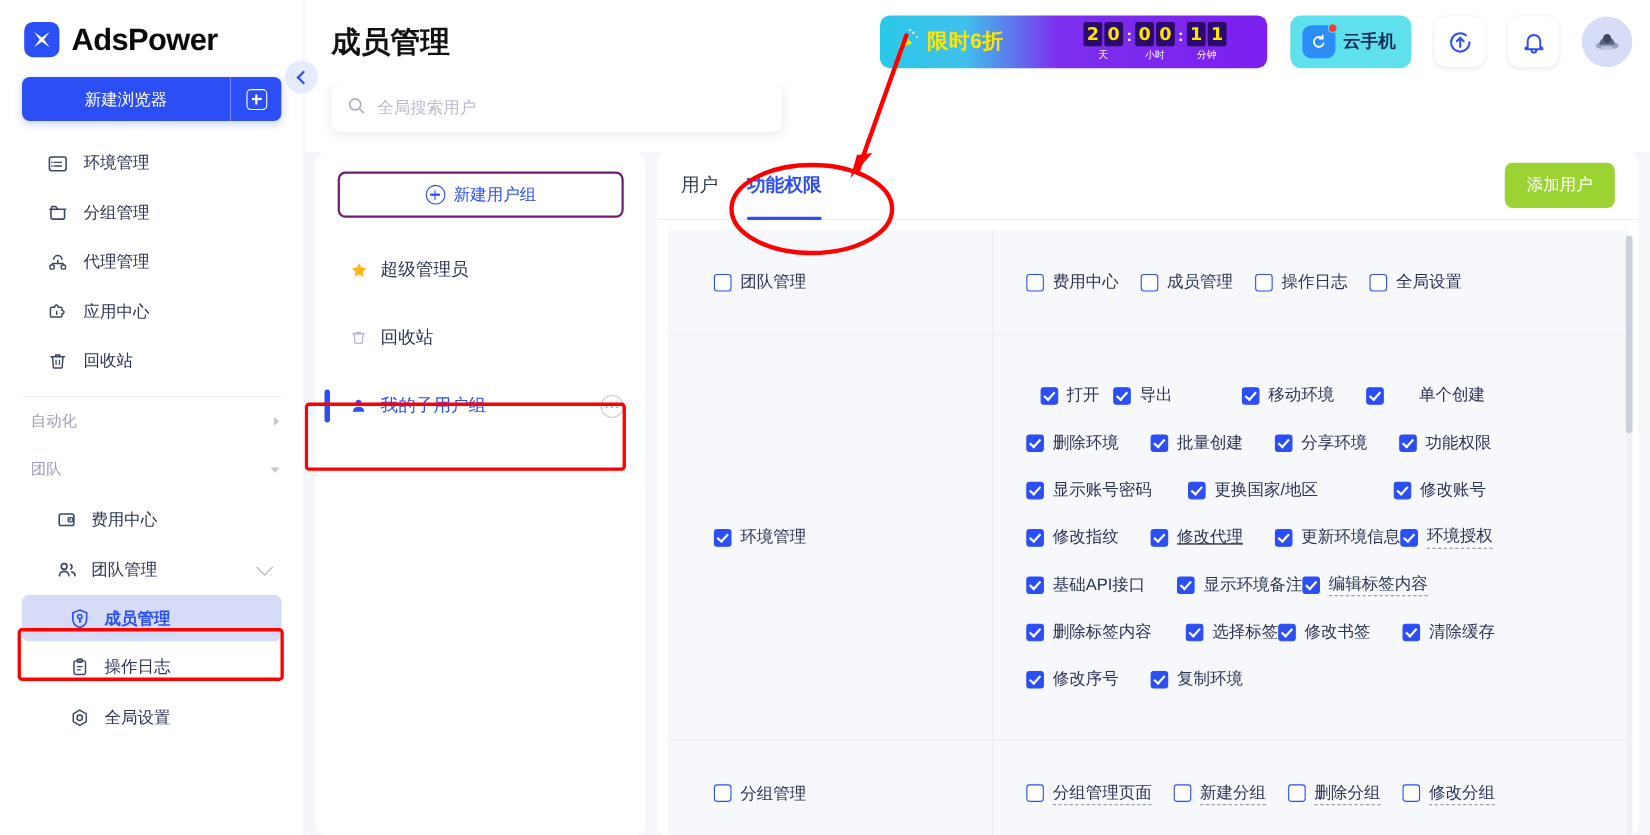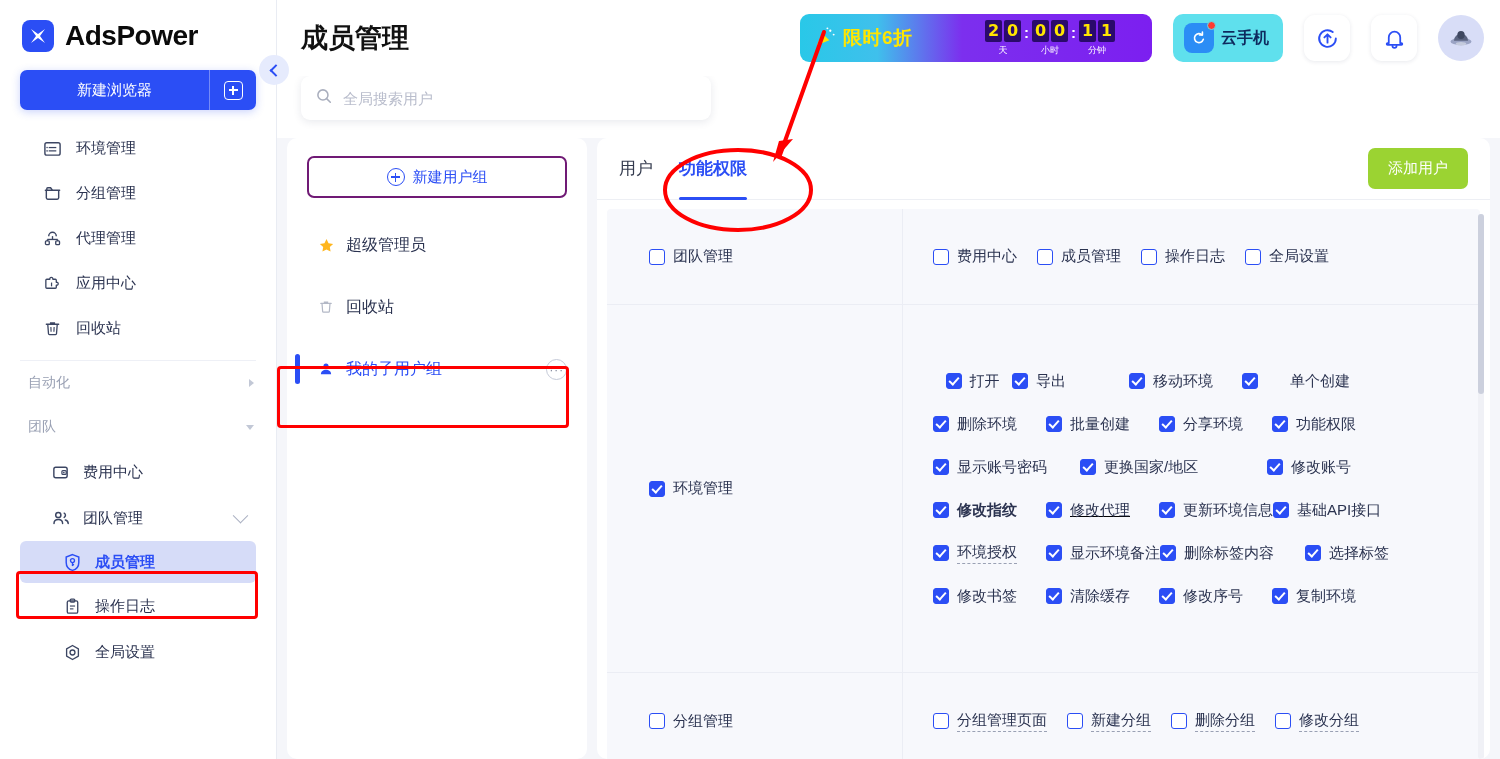--- a/index.html
+++ b/index.html
@@ -583,46 +583,50 @@
                 </div>
                 <div class="cb-item" style="width:187px;margin-right:0;">
                   <span class="cb on"></span>
                   <span class="cb-label">更换国家/地区</span>
                 </div>
                 <div class="cb-item" style="margin-right:0;">
                   <span class="cb on"></span>
                   <span class="cb-label">修改账号</span>
                 </div>
 
-                <div class="cb-item" style="width:113px;margin-right:0;font-weight:bold;">
+                <div class="cb-item" style="width:113px;margin-right:0;">
                   <span class="cb on"></span>
                   <span class="cb-label">修改指纹</span>
                 </div>
                 <div class="cb-item" style="width:113px;margin-right:0;text-decoration:underline;">
                   <span class="cb on"></span>
                   <span class="cb-label">修改代理</span>
                 </div>
                 <div class="cb-item" style="margin-right:0;">
                   <span class="cb on"></span>
                   <span class="cb-label">更新环境信息</span>
                 </div>
 
+                <div class="cb-item" style="width:113px;margin-right:0;">
+                  <span class="cb on"></span>
+                  <span class="cb-label tip">环境授权</span>
+                </div>
                 <div class="cb-item" style="width:137px;margin-right:0;">
                   <span class="cb on"></span>
                   <span class="cb-label">基础API接口</span>
                 </div>
-                <div class="cb-item" style="width:113px;margin-right:0;">
-                  <span class="cb on"></span>
-                  <span class="cb-label tip">环境授权</span>
-                </div>
                 <div class="cb-item" style="margin-right:0;">
                   <span class="cb on"></span>
                   <span class="cb-label">显示环境备注</span>
                 </div>
 
+                <div class="cb-item" style="width:147px;margin-right:0;">
+                  <span class="cb on"></span>
+                  <span class="cb-label tip">编辑标签内容</span>
+                </div>
                 <div class="cb-item" style="width:145px;margin-right:0;">
                   <span class="cb on"></span>
                   <span class="cb-label">删除标签内容</span>
                 </div>
                 <div class="cb-item" style="margin-right:0;">
                   <span class="cb on"></span>
                   <span class="cb-label">选择标签</span>
                 </div>
 
                 <div class="cb-item" style="width:113px;margin-right:0;">

